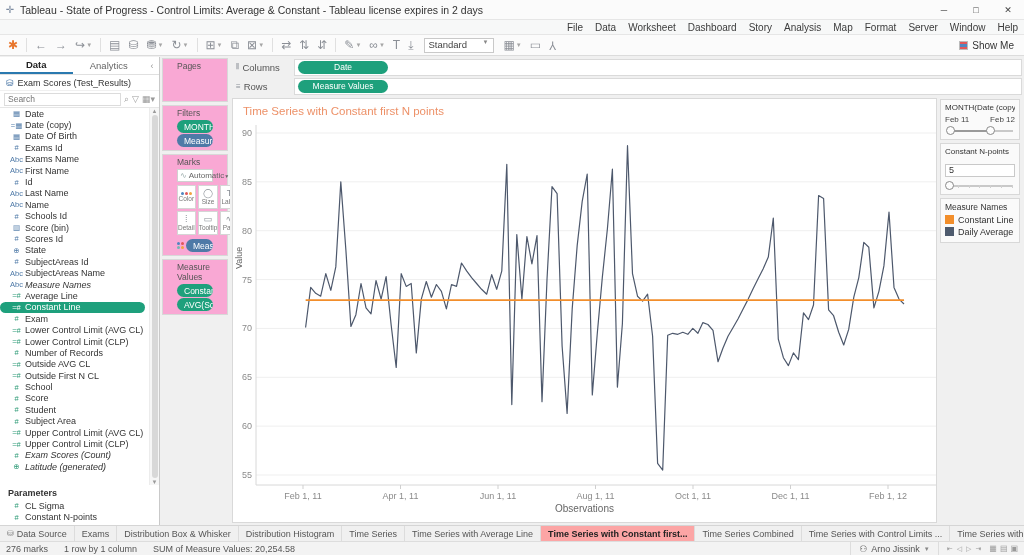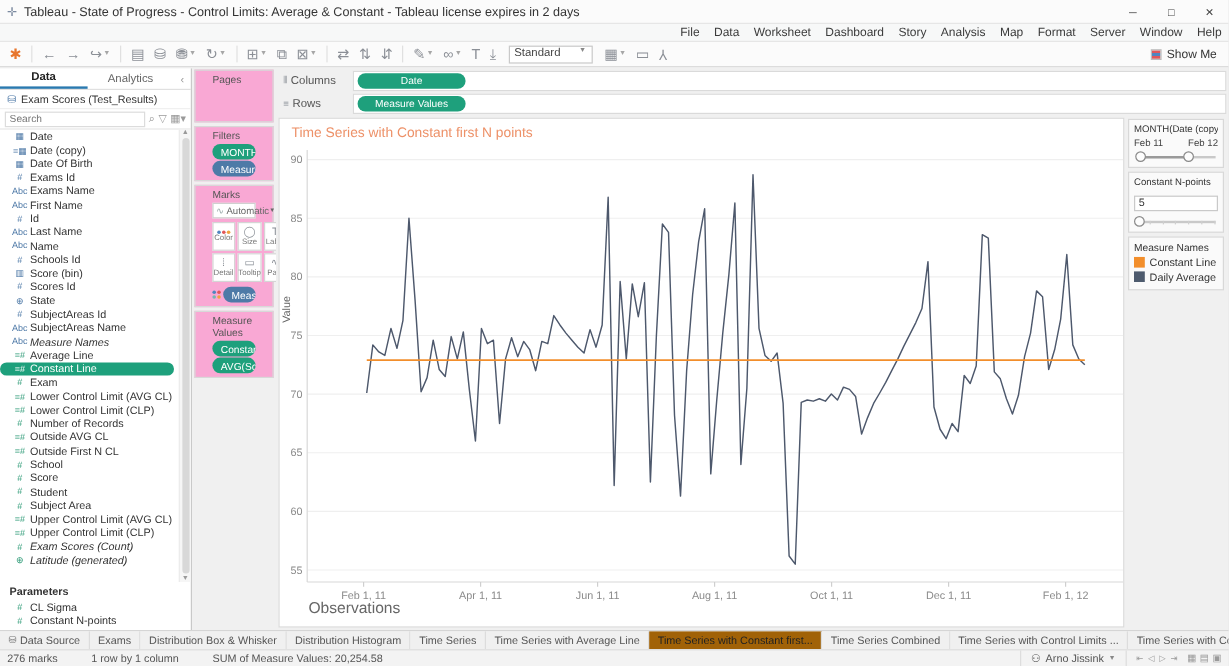--- a/index.html
+++ b/index.html
@@ -86,21 +86,21 @@
                  font-size:9.5px;color:#555;padding-left:4px;}
   .shelf-cap-ico{font-size:8px;color:#8a8f96;}
   .shelf-box{flex:1;height:17px;background:#fff;border:1px solid #dadada;display:flex;
              align-items:center;padding-left:3px;gap:3px;}
   .shelf-box .pill{width:90px;justify-content:center;}
   .center-body{flex:1;display:flex;margin:2px;margin-top:3px;min-height:0;}
   .sheet{width:705px;flex:0 0 705px;background:#fff;border:1px solid #d9d9d9;position:relative;}
   .sheet-title{font-size:11.5px;color:#ed9168;padding:6px 0 0 10px;}
   .yaxis-title{position:absolute;left:1px;top:170px;transform:rotate(-90deg);transform-origin:left top;
                font-size:9px;color:#666;}
-  .xaxis-title{position:absolute;left:0;right:0;bottom:8px;font-size:13px;color:#666;padding-left:24px;}
+  .xaxis-title{position:absolute;left:0;right:0;bottom:8px;text-align:center;font-size:10px;color:#666;}
   #plot{position:absolute;top:26px;left:0;}
   
   .rightpanel{flex:1;padding:1px 2px 0 3px;display:flex;flex-direction:column;gap:3px;min-width:0;}
   .rp-card{background:#fafafa;border:1px solid #d8d8d8;padding:3px 4px;}
   .rp-title{font-size:8px;color:#333;margin-bottom:3px;white-space:nowrap;overflow:hidden;}
   .rp-range-labels{display:flex;justify-content:space-between;font-size:8px;color:#444;margin-bottom:2px;}
   .slider{position:relative;height:10px;}
   .slider .track{position:absolute;top:4px;left:2px;right:2px;height:2px;background:#c9c9c9;}
   .slider .track-active{position:absolute;top:4px;height:2px;background:#9a9a9a;}
   .handle{position:absolute;top:0;width:9px;height:9px;border-radius:50%;background:#fdfdfd;
@@ -110,27 +110,27 @@
   .ticks{position:absolute;top:4px;left:2px;right:2px;display:flex;justify-content:space-between;}
   .ticks i{width:1px;height:3px;background:#cfcfcf;display:block;}
   .legend-item{display:flex;align-items:center;gap:4px;margin:2px 0;white-space:nowrap;overflow:hidden;}
   .legend-swatch{width:9px;height:9px;flex:0 0 9px;}
   .legend-label{font-size:9px;color:#333;}
   
   .tabstrip{position:absolute;left:0;right:0;bottom:14px;height:16px;background:#f0f0f0;
             border-top:1px solid #d5d5d5;display:flex;align-items:stretch;overflow:hidden;}
   .sheet-tab{display:flex;align-items:center;gap:3px;padding:0 7px;font-size:9px;color:#555;
              border-right:1px solid #dcdcdc;white-space:nowrap;background:#f0f0f0;}
-  .sheet-tab.active{background:#a16207;color:#222;font-weight:normal;}
+  .sheet-tab.active{background:#fca5a5;color:#222;font-weight:bold;}
   .sheet-tab .ticon{font-size:8px;color:#777;}
   
   .statusbar{position:absolute;left:0;right:0;bottom:0;height:14px;background:#f3f3f3;
              border-top:1px solid #ddd;display:flex;align-items:center;font-size:9px;color:#555;
              padding-left:6px;}
-  .sb-item{margin-right:28px;white-space:nowrap;}
+  .sb-item{margin-right:16px;white-space:nowrap;}
   .sb-right{margin-left:auto;display:flex;align-items:center;gap:8px;padding-right:6px;}
   .sb-user{display:flex;align-items:center;gap:4px;border-left:1px solid #ddd;border-right:1px solid #ddd;
            padding:0 8px;height:14px;}
   .sb-user .caret{font-size:6px;color:#888;}
   .sb-nav{display:flex;gap:4px;font-size:7px;color:#9a9a9a;}
   .sb-views{display:flex;gap:3px;font-size:8px;color:#9a9a9a;}
 </style>
 </head>
 <body>
 

